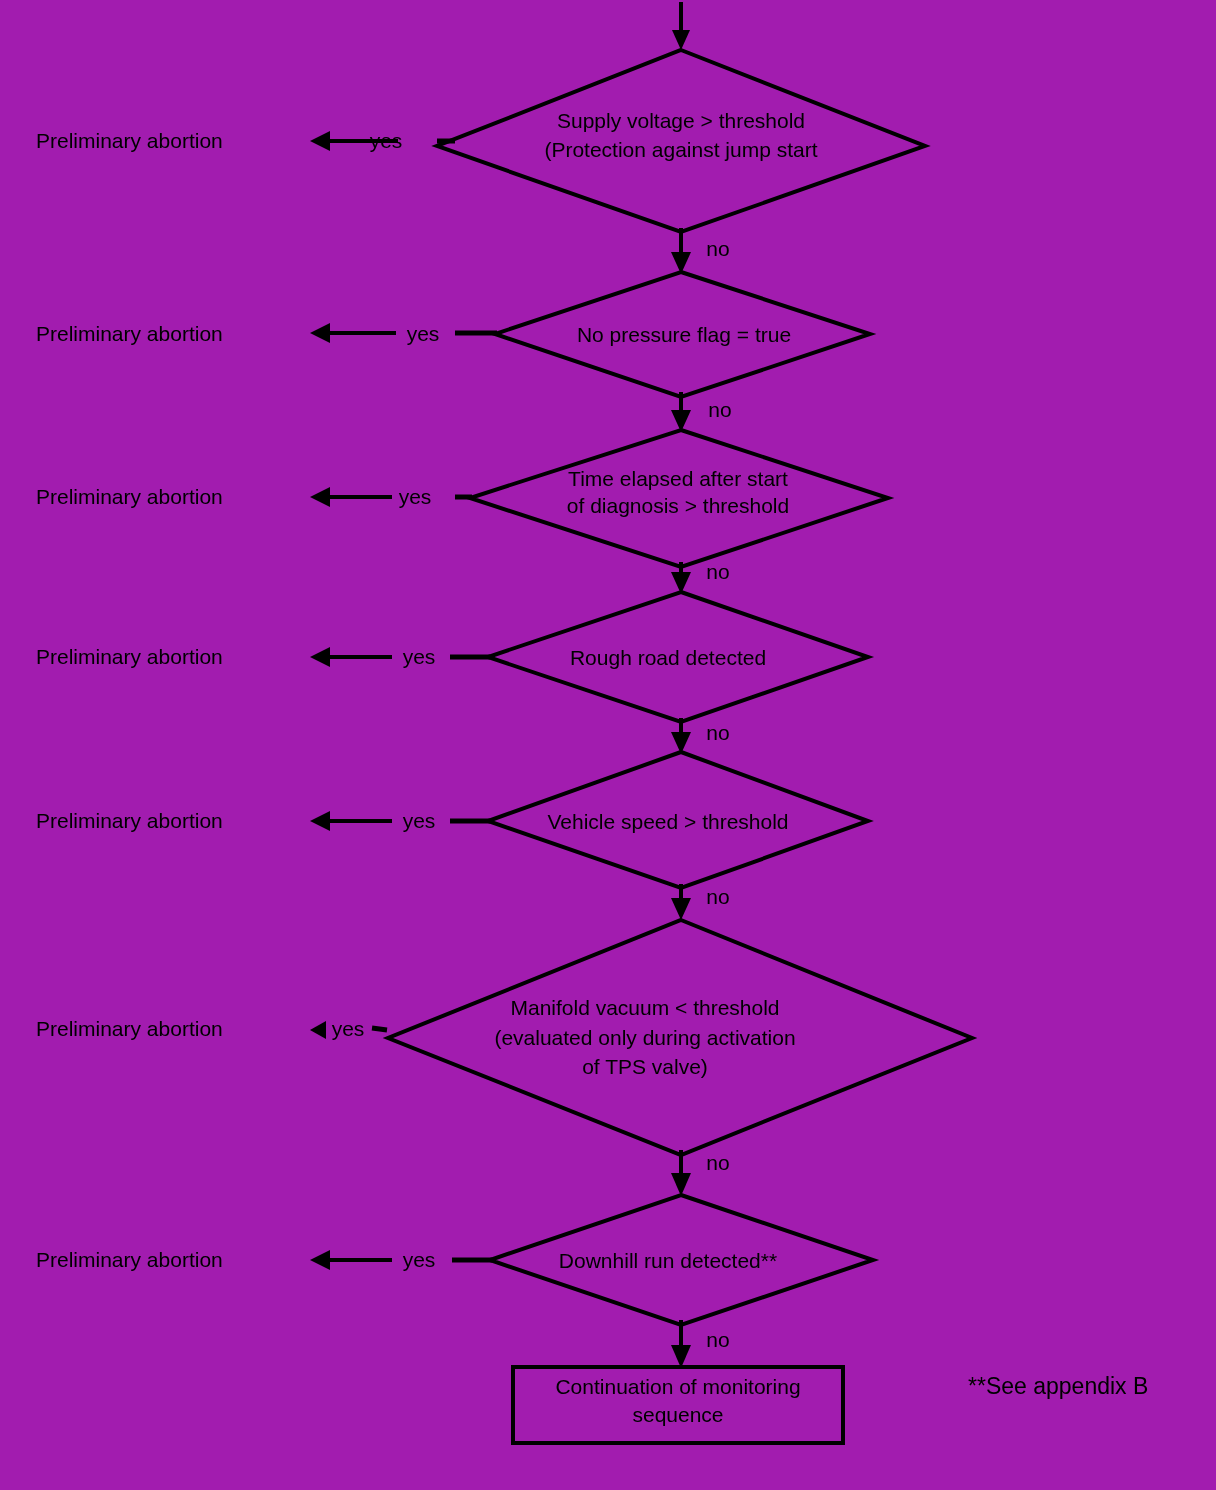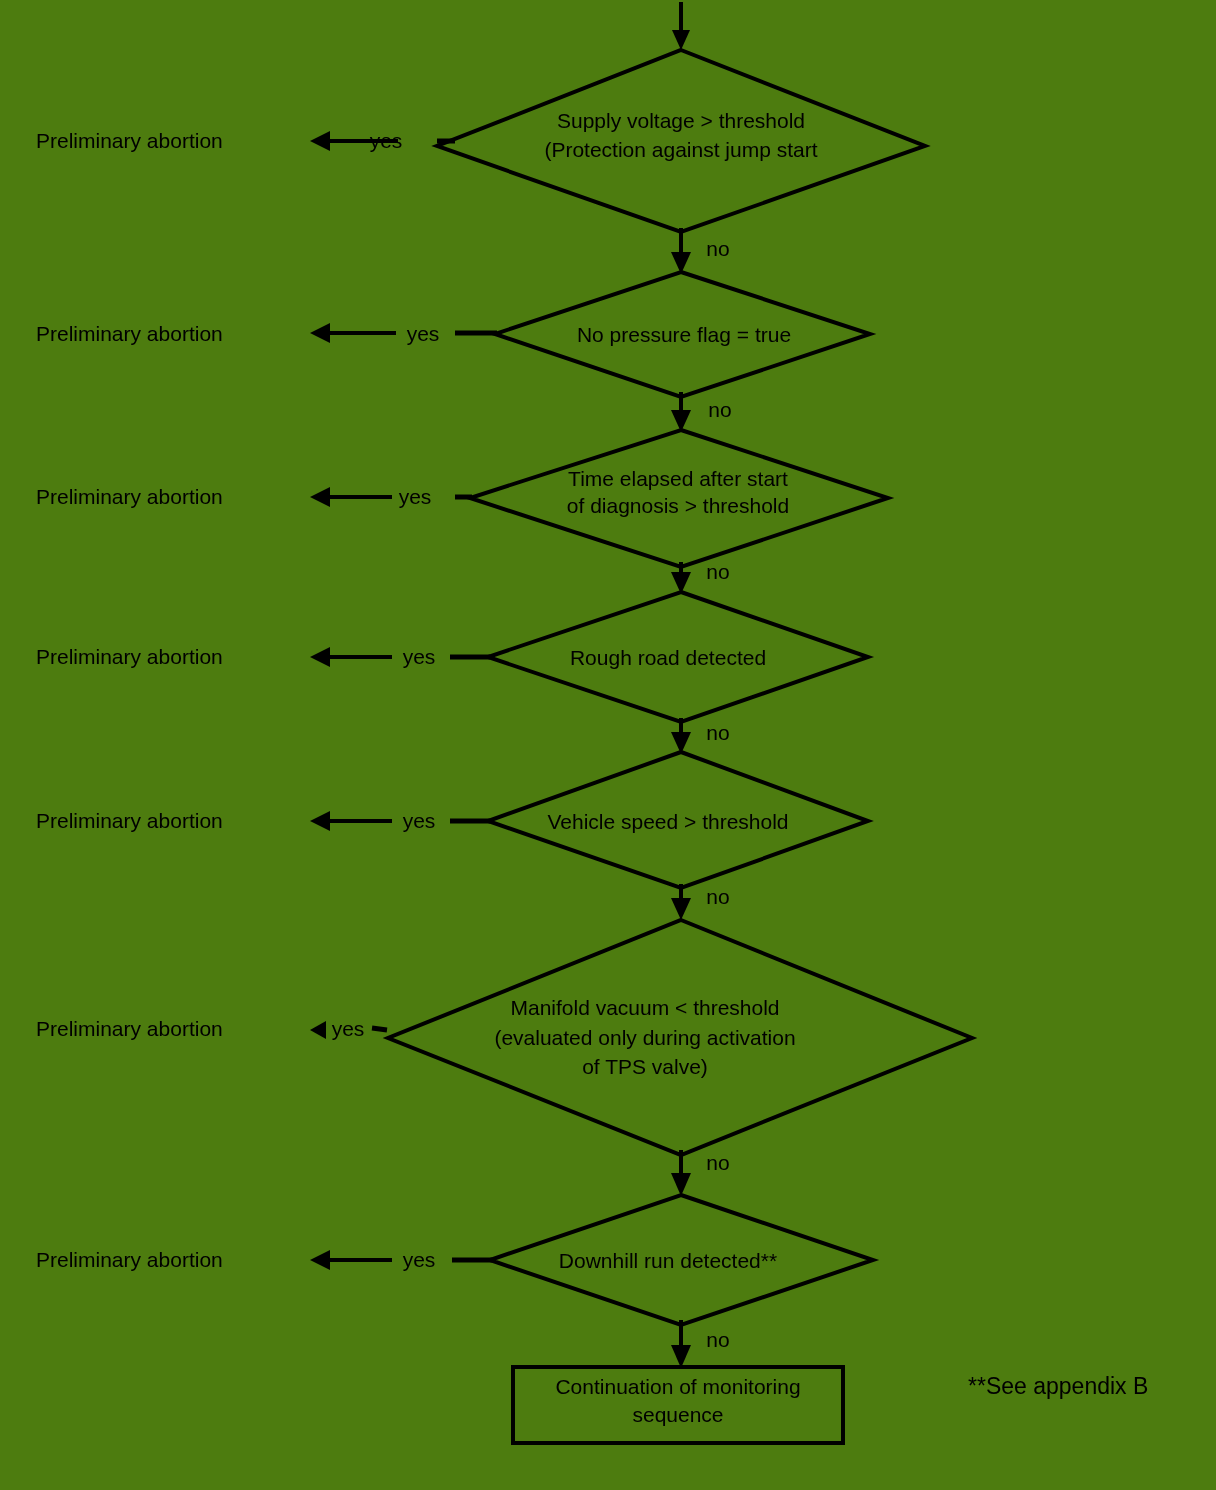--- a/index.html
+++ b/index.html
@@ -11,21 +11,21 @@
   body {
     font-family: "Liberation Sans", sans-serif;
     width: 1216px;
     height: 1490px;
     overflow: hidden;
   }
   #flow-root {
     position: relative;
     width: 1216px;
     height: 1490px;
-    background: #4d7c0f;
+    background: #a21caf;
   }
   svg#flow-svg {
     position: absolute;
     top: 0;
     left: 0;
     width: 1216px;
     height: 1490px;
     display: block;
   }
   .shape-stroke {

